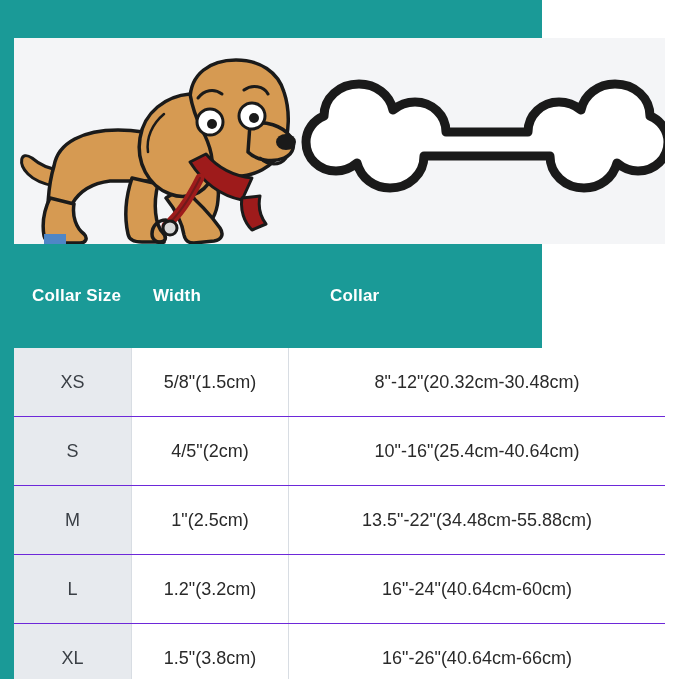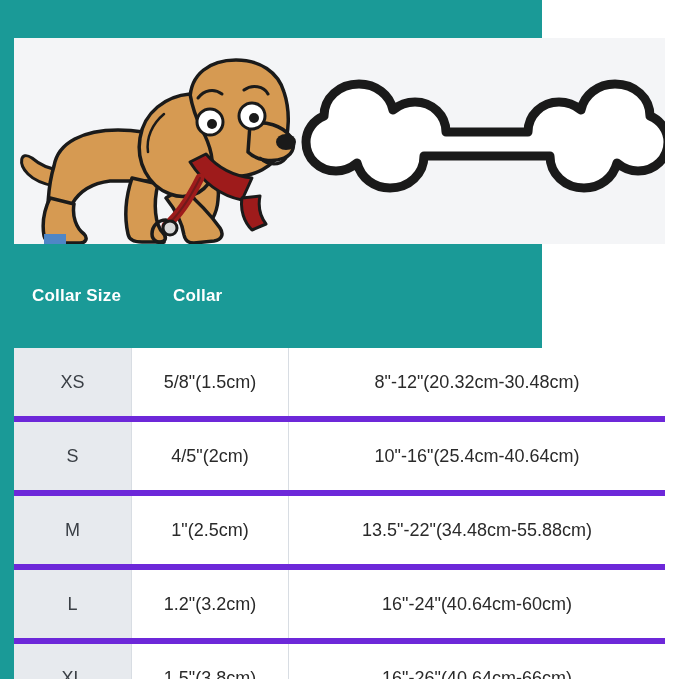--- a/index.html
+++ b/index.html
@@ -60,21 +60,21 @@
 
   
   .table {
     width: 651px;
     background: #ffffff;
     flex: none;
   }
   .row {
     display: flex;
     height: 68px;
-    border-bottom: 6px solid #6d28d9;
+    border-bottom: 1px solid #6d28d9;
   }
   .row:last-child { border-bottom: none; }
   .cell {
     display: flex;
     align-items: center;
     justify-content: center;
     font-size: 18px;
     color: #2a2a2a;
     box-sizing: border-box;
   }
@@ -166,20 +166,21 @@
                    C584 46 570 57 567 72 C561 67 553 64 545 64
                    C528 64 514 77 514 94 L432 94 C432 77 418 64 401 64
                    C393 64 385 67 379 72 C376 57 362 46 345 46 Z" fill="#ffffff" stroke="#1a1a1a" stroke-width="9" stroke-linejoin="round"></path>
         </g>
       </svg>
     </div>
   </div>
 
   <div class="head-row">
     <div class="head-cell c1">Collar Size</div>
+    <div class="head-cell c2">Width</div>
     <div class="head-cell c3">Collar</div>
   </div>
 
   <div class="table">
     <div class="row">
       <div class="cell size">XS</div>
       <div class="cell width">5/8"(1.5cm)</div>
       <div class="cell length">8"-12"(20.32cm-30.48cm)</div>
     </div>
     <div class="row">

